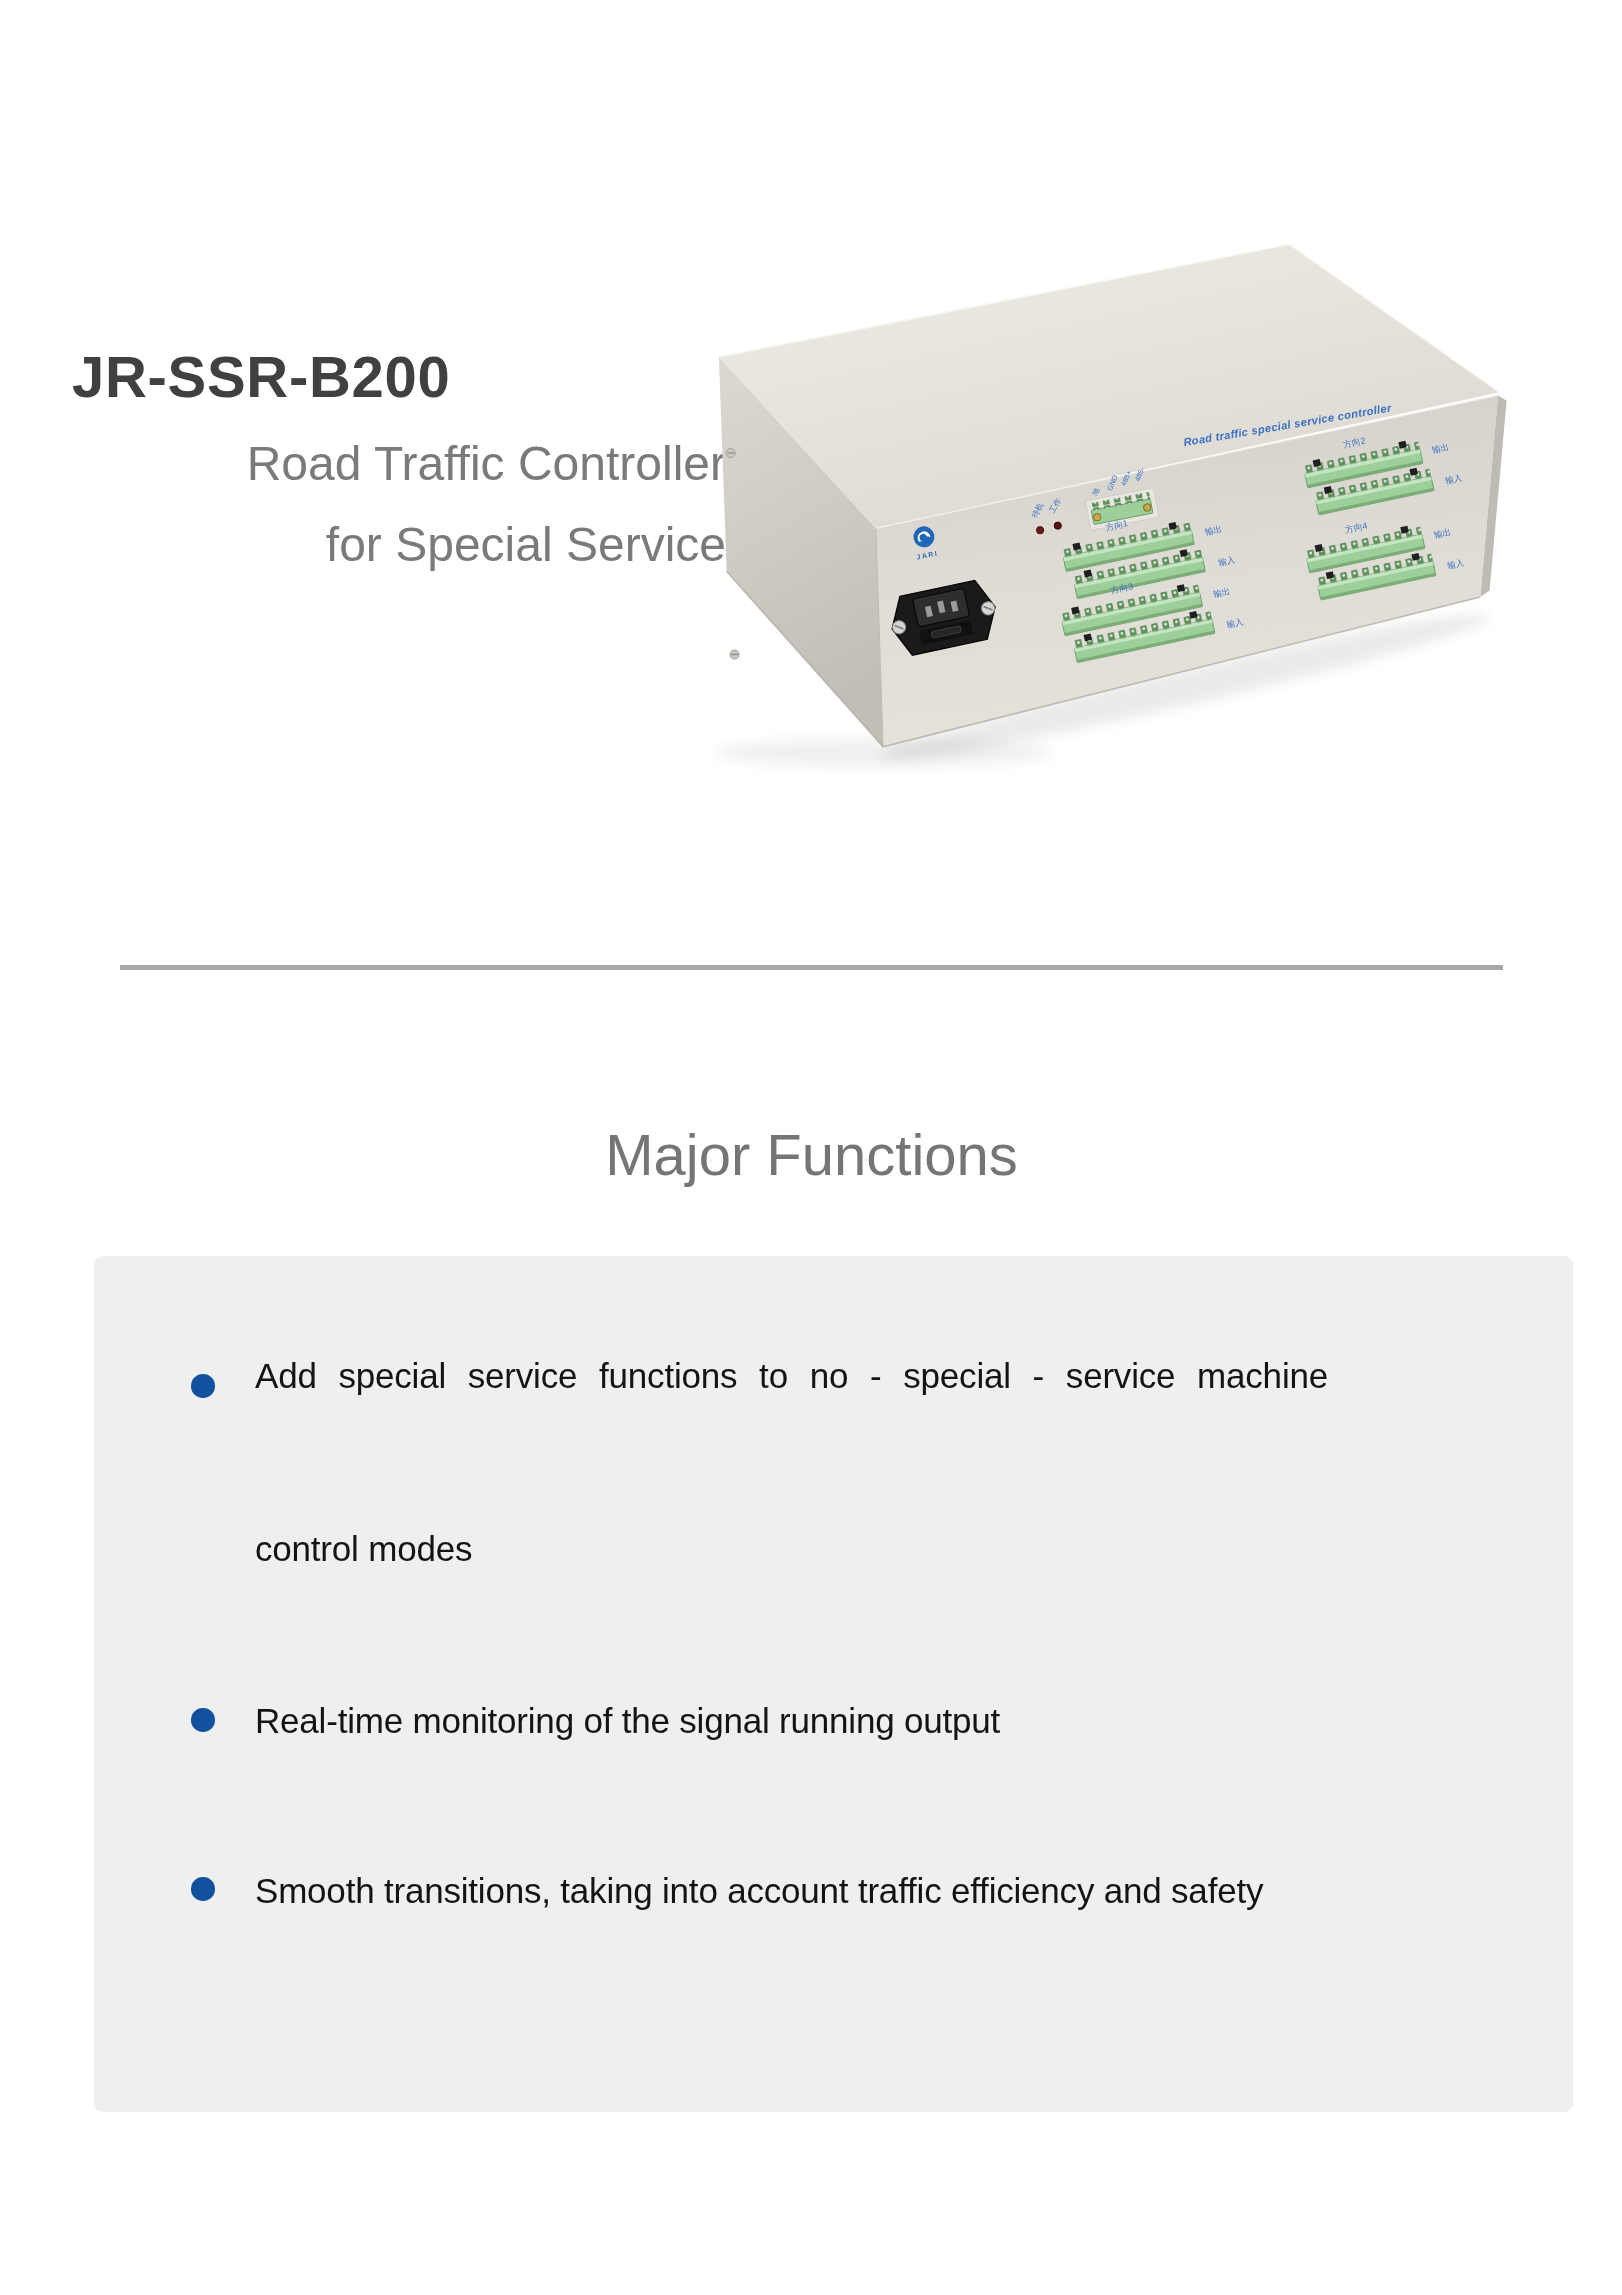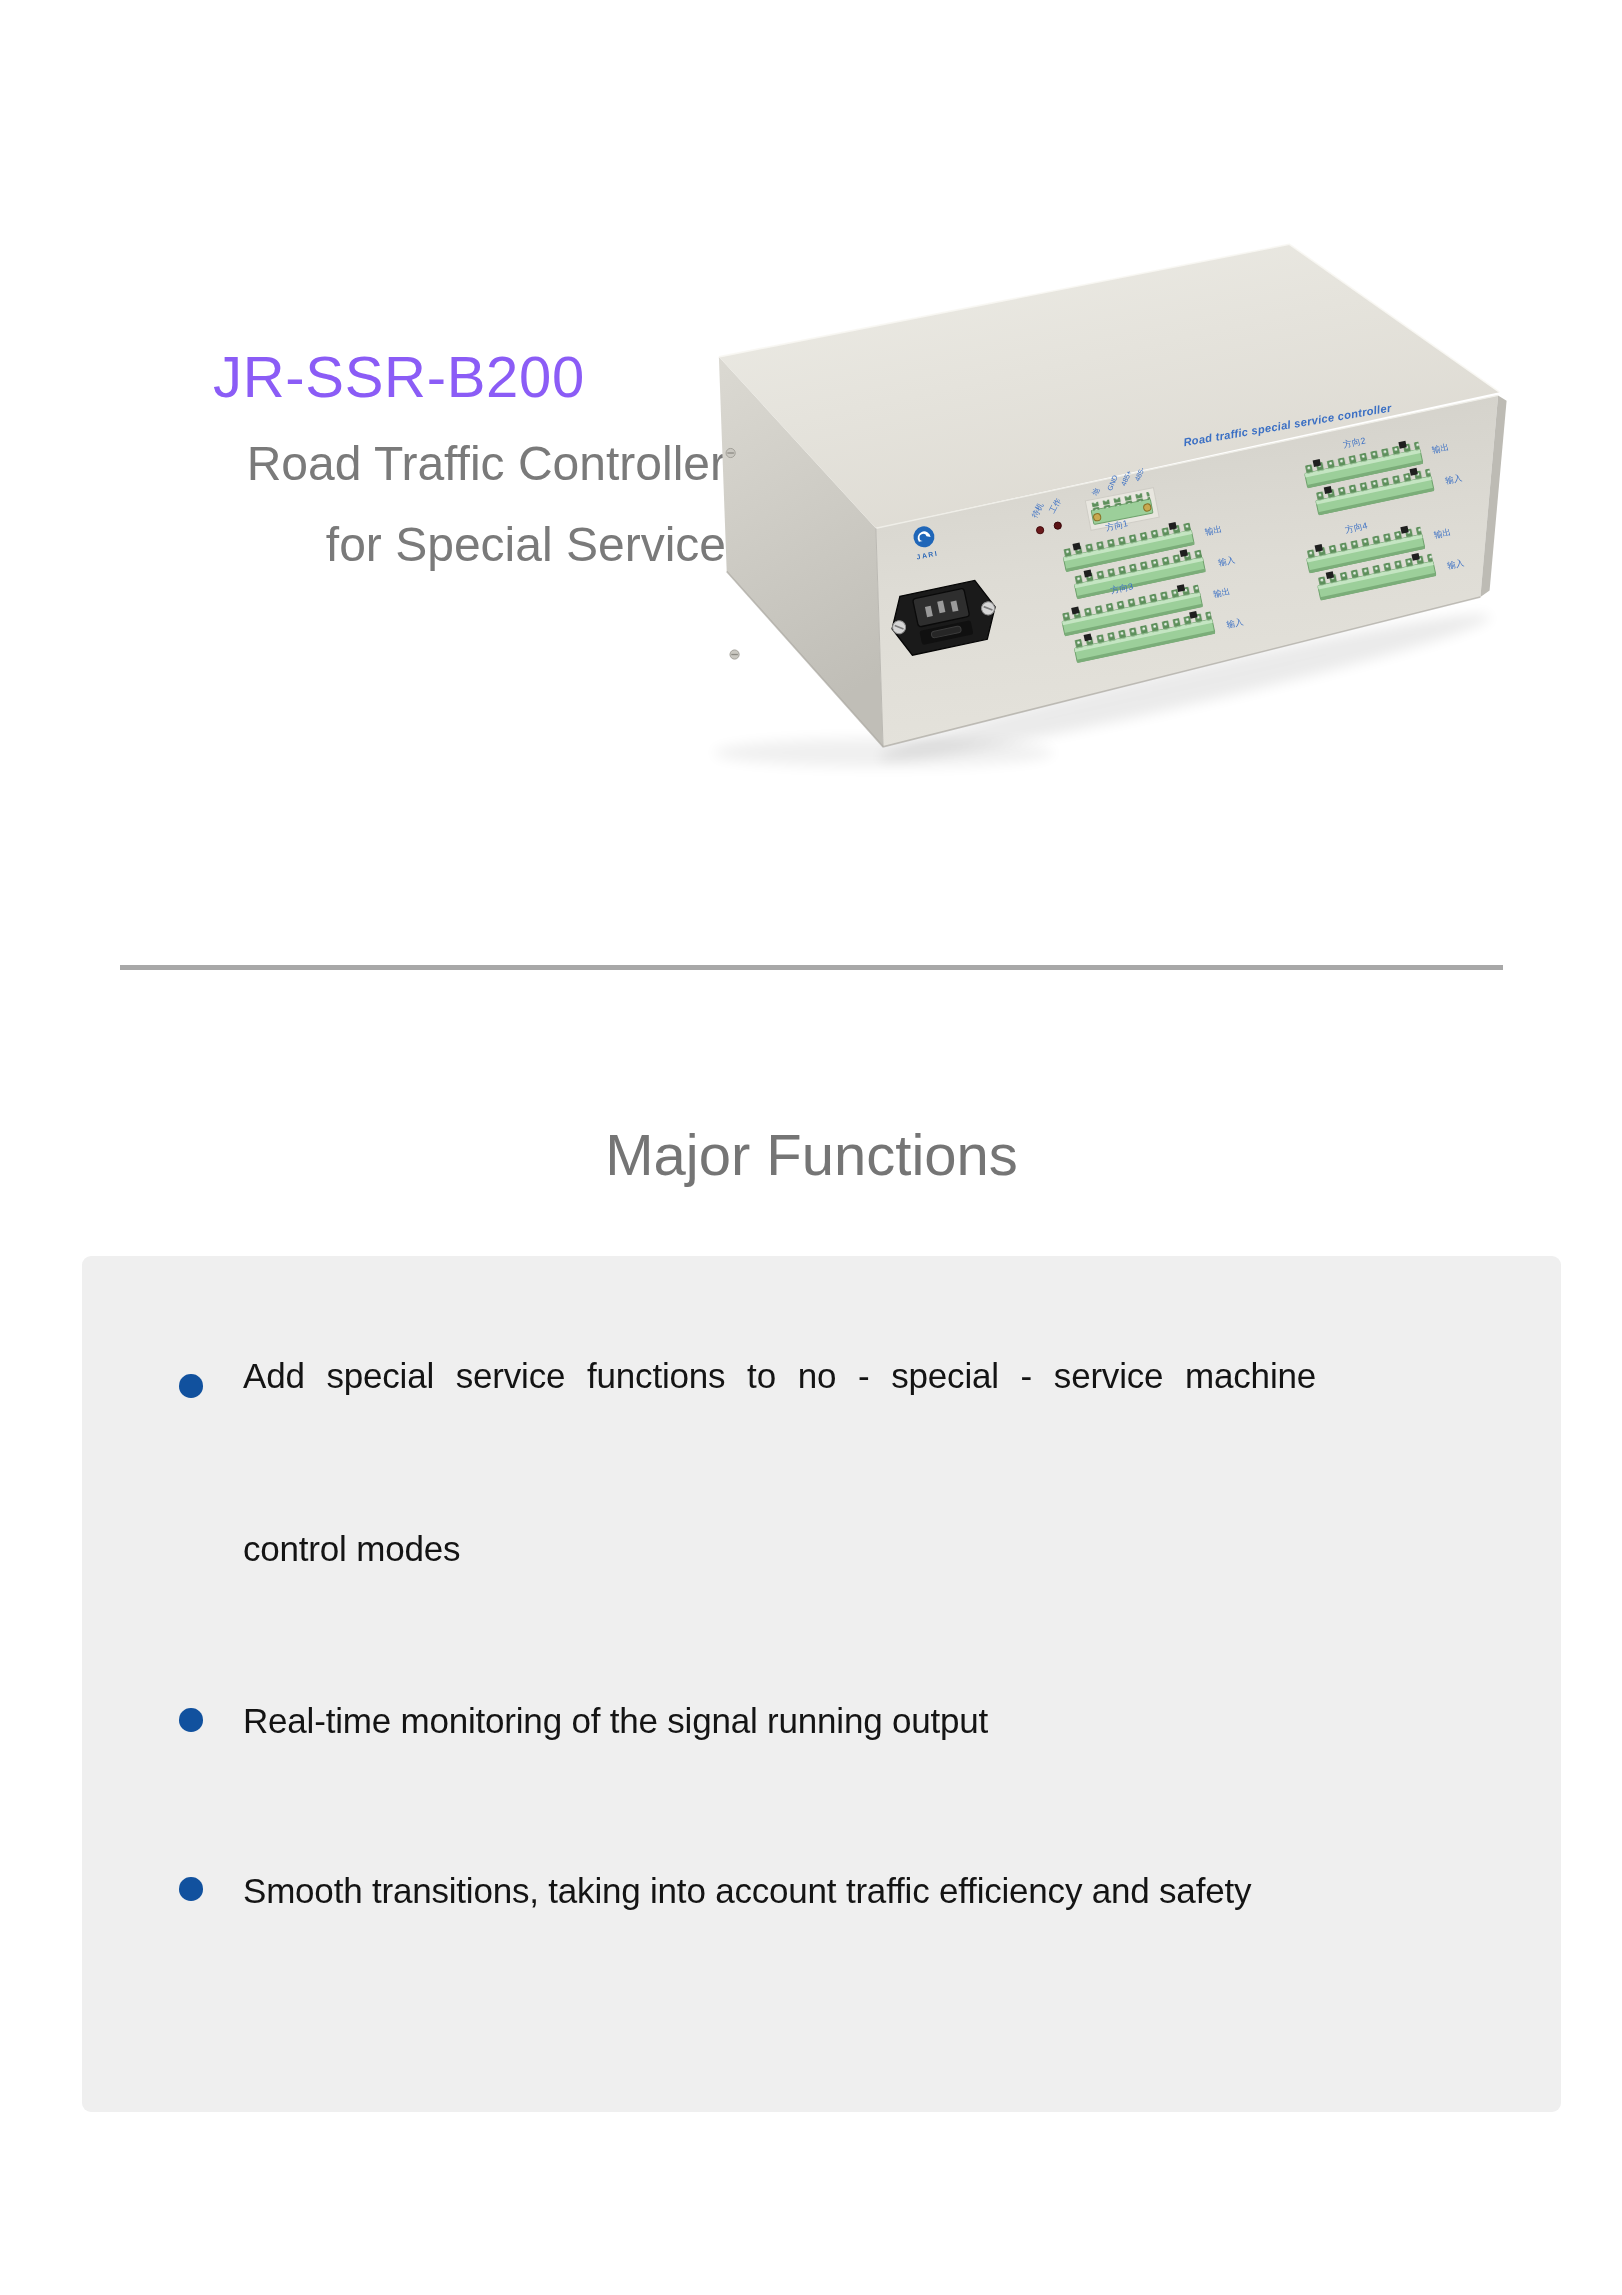--- a/index.html
+++ b/index.html
@@ -3,40 +3,40 @@
 <meta charset="utf-8">
 <style>
   html,body{margin:0;padding:0;background:#ffffff;}
   .page{
     position:relative;width:1623px;height:2295px;background:#ffffff;
     font-family:"Liberation Sans",sans-serif;overflow:hidden;margin:0 auto;
   }
   
   .hero{position:absolute;left:72px;top:0;width:654px;height:589px;}
   .hero-model{
-    position:absolute;top:348px;left:0;width:100%;text-align:center;
-    font-size:58px;line-height:1;font-weight:400;color:#8b5cf6;letter-spacing:0.7px;
+    position:absolute;top:348px;left:0;width:100%;text-align:left;
+    font-size:58px;line-height:1;font-weight:700;color:#404040;letter-spacing:0.7px;
   }
   .hero-sub{
     position:absolute;left:0;width:100%;text-align:right;
     font-size:48px;line-height:1;color:#7a7a7a;
   }
   .hero-sub1{top:440px;}
   .hero-sub2{top:521px;}
   
   .device-svg{position:absolute;left:694px;top:216px;width:844px;height:563px;}
   
   .divider{position:absolute;left:120px;top:965px;width:1383px;height:4.6px;background:#a8a8a8;}
   .section-heading{
     position:absolute;top:1120px;left:0;width:100%;text-align:center;
     font-size:58px;line-height:1.2;color:#757575;
   }
   
   .features{
-    position:absolute;left:82px;top:1256px;width:1435px;height:856px;
+    position:absolute;left:94px;top:1256px;width:1435px;height:856px;
     background:#efefef;border-radius:9px;padding-left:44px;
   }
   .dot{
     position:absolute;left:97px;width:23.6px;height:23.6px;border-radius:50%;
     background:#11519e;
   }
   .dot-1{top:118px;}
   .dot-2{top:452px;}
   .dot-3{top:621px;}
   .fline{

